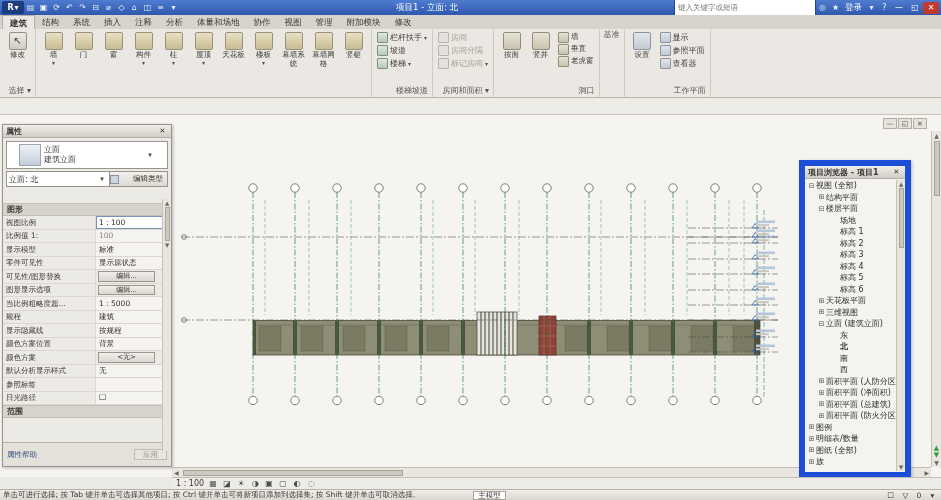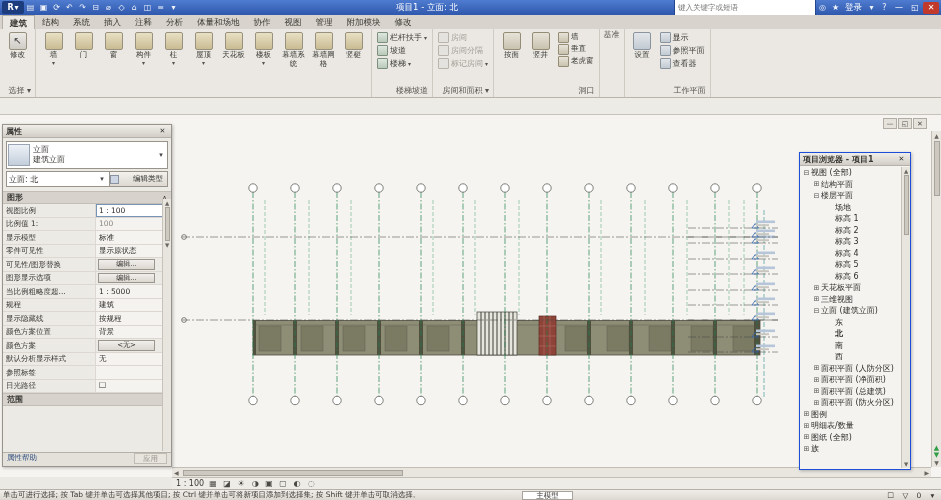--- a/index.html
+++ b/index.html
@@ -57,65 +57,65 @@
   .vsp{flex:1}
   .gn{color:#2f9e44;font-size:7px;line-height:7px}
   .hscroll{position:absolute;left:172px;right:10px;bottom:0;height:10px;background:#e9e6e0;border-top:1px solid #c2beb6;display:flex;align-items:center;font-size:6px;color:#6a6660;padding:0 2px}
   .hthumb{width:220px;height:6px;background:#cdc9c1;border:1px solid #a8a49c;margin-left:4px}
   .hsp{margin-left:auto}
   
   .phead{height:13px;background:linear-gradient(#f0eee9,#d2cec7);display:flex;align-items:center;padding:0 3px;font-weight:bold;color:#3a3834;font-size:8px;border-bottom:1px solid #b5b1a8;flex:none}
   .phead .x{margin-left:auto;width:11px;text-align:center;font-size:7px;font-weight:normal}
   
   .props{position:absolute;left:2px;top:124px;width:170px;height:343px;background:#eceae5;border:1px solid #98948b;display:flex;flex-direction:column;font-size:8px;box-shadow:1px 1px 3px rgba(0,0,0,.25)}
-  .typesel{margin:3px 3px 2px;height:28px;background:#fff;border:1px solid #98948b;display:flex;align-items:center;padding:1px;flex:none}
+  .typesel{margin:3px 3px 2px;height:28px;background:#fff;border:1px solid #98948b;display:flex;align-items:center;padding:12px;flex:none}
   .tsicon{width:22px;height:22px;border:1px solid #9aa4b2;background:linear-gradient(#eef2f7,#c3cedb);margin-right:3px;flex:none}
   .tsname{flex:1;line-height:1.3}
   .tsname span{display:block}
   .tsdrop{width:10px;text-align:center;color:#444;font-size:7px}
-  .instrow{display:flex;margin:0 3px 4px;height:16px;flex:none}
+  .instrow{display:flex;margin:0 3px 16px;height:16px;flex:none}
   .instsel{flex:1;background:#fff;border:1px solid #98948b;display:flex;align-items:center;padding:0 2px}
   .instsel .tsdrop{margin-left:auto}
   .edittype{width:58px;border:1px solid #98948b;border-left:none;display:flex;align-items:center;gap:14px;background:linear-gradient(#f3f1ed,#ddd9d2);font-size:7.5px}
   .etic{width:9px;height:9px;background:#cdd6e2;border:1px solid #8a93a2;flex:none}
   .psec{height:13px;background:#d7d3cc;border-top:1px solid #c2beb6;border-bottom:1px solid #c2beb6;display:flex;align-items:center;padding:0 4px;font-weight:bold;color:#3a3834;flex:none}
   .psec .caret{margin-left:auto;font-size:7px;font-weight:normal}
   .pgrid{flex:none}
   .prow{display:flex;height:13.5px;border-bottom:1px solid #dcd8d1}
   .pl{width:93px;padding:1.5px 3px;color:#3a3834;white-space:nowrap;overflow:hidden;border-right:1px solid #dcd8d1;font-size:7.5px}
   .pv{flex:1;padding:1.5px 3px;background:#f5f3f0;white-space:nowrap;overflow:hidden;color:#2f2d2a;font-size:7.5px}
   .pv.k-input{background:#fff;border:1px solid #7793b5;padding:0.5px 2px}
   .pv.k-gray{color:#8a877f}
   .pv.k-btn{display:flex;align-items:center;justify-content:center;background:linear-gradient(#f1efec,#dbd7d0);border:1px solid #9a968d;margin:1px 16px 1px 2px;padding:0;font-size:7px}
   .pv.k-check::before{content:"☐";font-size:8px}
   .pfill{flex:1}
   .pscroll{position:absolute;right:0;top:74px;bottom:15px;width:9px;background:#e8e5df;border-left:1px solid #c6c2ba;display:flex;flex-direction:column;align-items:center;font-size:5.5px;color:#6a6660;padding:1px 0}
   .pthumb{width:5px;height:34px;background:#cdc9c1;border:1px solid #a8a49c;margin:1px 0}
-  .pfoot{height:14px;border-top:1px solid #b5b1a8;display:flex;align-items:flex-start;padding:0 4px;background:#e4e1db;flex:none;font-size:7.5px}
+  .pfoot{height:24px;border-top:1px solid #b5b1a8;display:flex;align-items:center;padding:0 4px;background:#e4e1db;flex:none;font-size:7.5px}
   .phelp{color:#2b4a7a}
   .papply{margin-left:auto;color:#9a968d;border:1px solid #c0bcb4;background:#e8e5df;padding:0 8px;height:11px;line-height:10px}
   
-  .browser{position:absolute;left:799px;top:152px;width:112px;height:318px;background:#f4f3f0;border:1px solid #1d4ed8;display:flex;flex-direction:column;box-shadow:1px 1px 3px rgba(0,0,0,.25)}
+  .browser{position:absolute;left:799px;top:160px;width:112px;height:318px;background:#f4f3f0;border:6px solid #1d4ed8;display:flex;flex-direction:column;box-shadow:1px 1px 3px rgba(0,0,0,.25)}
   .btree{flex:1;overflow:hidden;padding-top:1px;position:relative}
   .titem{display:flex;align-items:center;height:11.5px;white-space:nowrap;overflow:hidden;font-size:8px;color:#2f2d2a}
   .texp{width:9px;flex:none;font-size:7px;color:#555;text-align:center}
   .tlabel{overflow:hidden}
   .d0{padding-left:2px}.d1{padding-left:12px}.d2{padding-left:26px}
   .bold{font-weight:bold}
   .bscroll{position:absolute;right:0;top:14px;bottom:1px;width:9px;background:#e8e5df;border-left:1px solid #c6c2ba;display:flex;flex-direction:column;align-items:center;font-size:5.5px;color:#6a6660;padding:1px 0}
   .bthumb{width:5px;height:60px;background:#cdc9c1;border:1px solid #a8a49c;margin:1px 0}
   .bsp{flex:1}
   
   .viewbar{position:absolute;left:172px;top:477px;width:769px;height:12px;background:#eeece7;border-top:1px solid #c2beb6;display:flex;align-items:center;gap:3px;padding:0 4px;font-size:8px;color:#3a3834}
   .vscale{white-space:nowrap}
   .vbiwrap{display:flex;gap:2px}
   .vbi{width:12px;text-align:center;font-size:8px;color:#4a4a45}
   .statusbar{position:absolute;left:0;top:489px;width:941px;height:11px;background:linear-gradient(#f0eeea,#dcd8d1);border-top:1px solid #b5b1a8;display:flex;align-items:center;font-size:7.5px;color:#3a3834;padding:0 3px;gap:4px}
   .hint{white-space:nowrap;overflow:hidden}
-  .wsbox{border:1px solid #a8a49c;background:#fff;padding:0 13px;height:9px;line-height:8px;margin-left:98px;white-space:nowrap}
+  .wsbox{border:1px solid #a8a49c;background:#fff;padding:0 4px;height:9px;line-height:8px;margin-left:49px;white-space:nowrap}
   .sspacer{flex:1}
   .sbi{width:11px;text-align:center;font-size:7.5px}
   .scount{width:8px;text-align:center}
 </style>
 </head>
 <body>
 
 <div class="titlebar">
   <div class="appbtn">
       <span>R</span>

